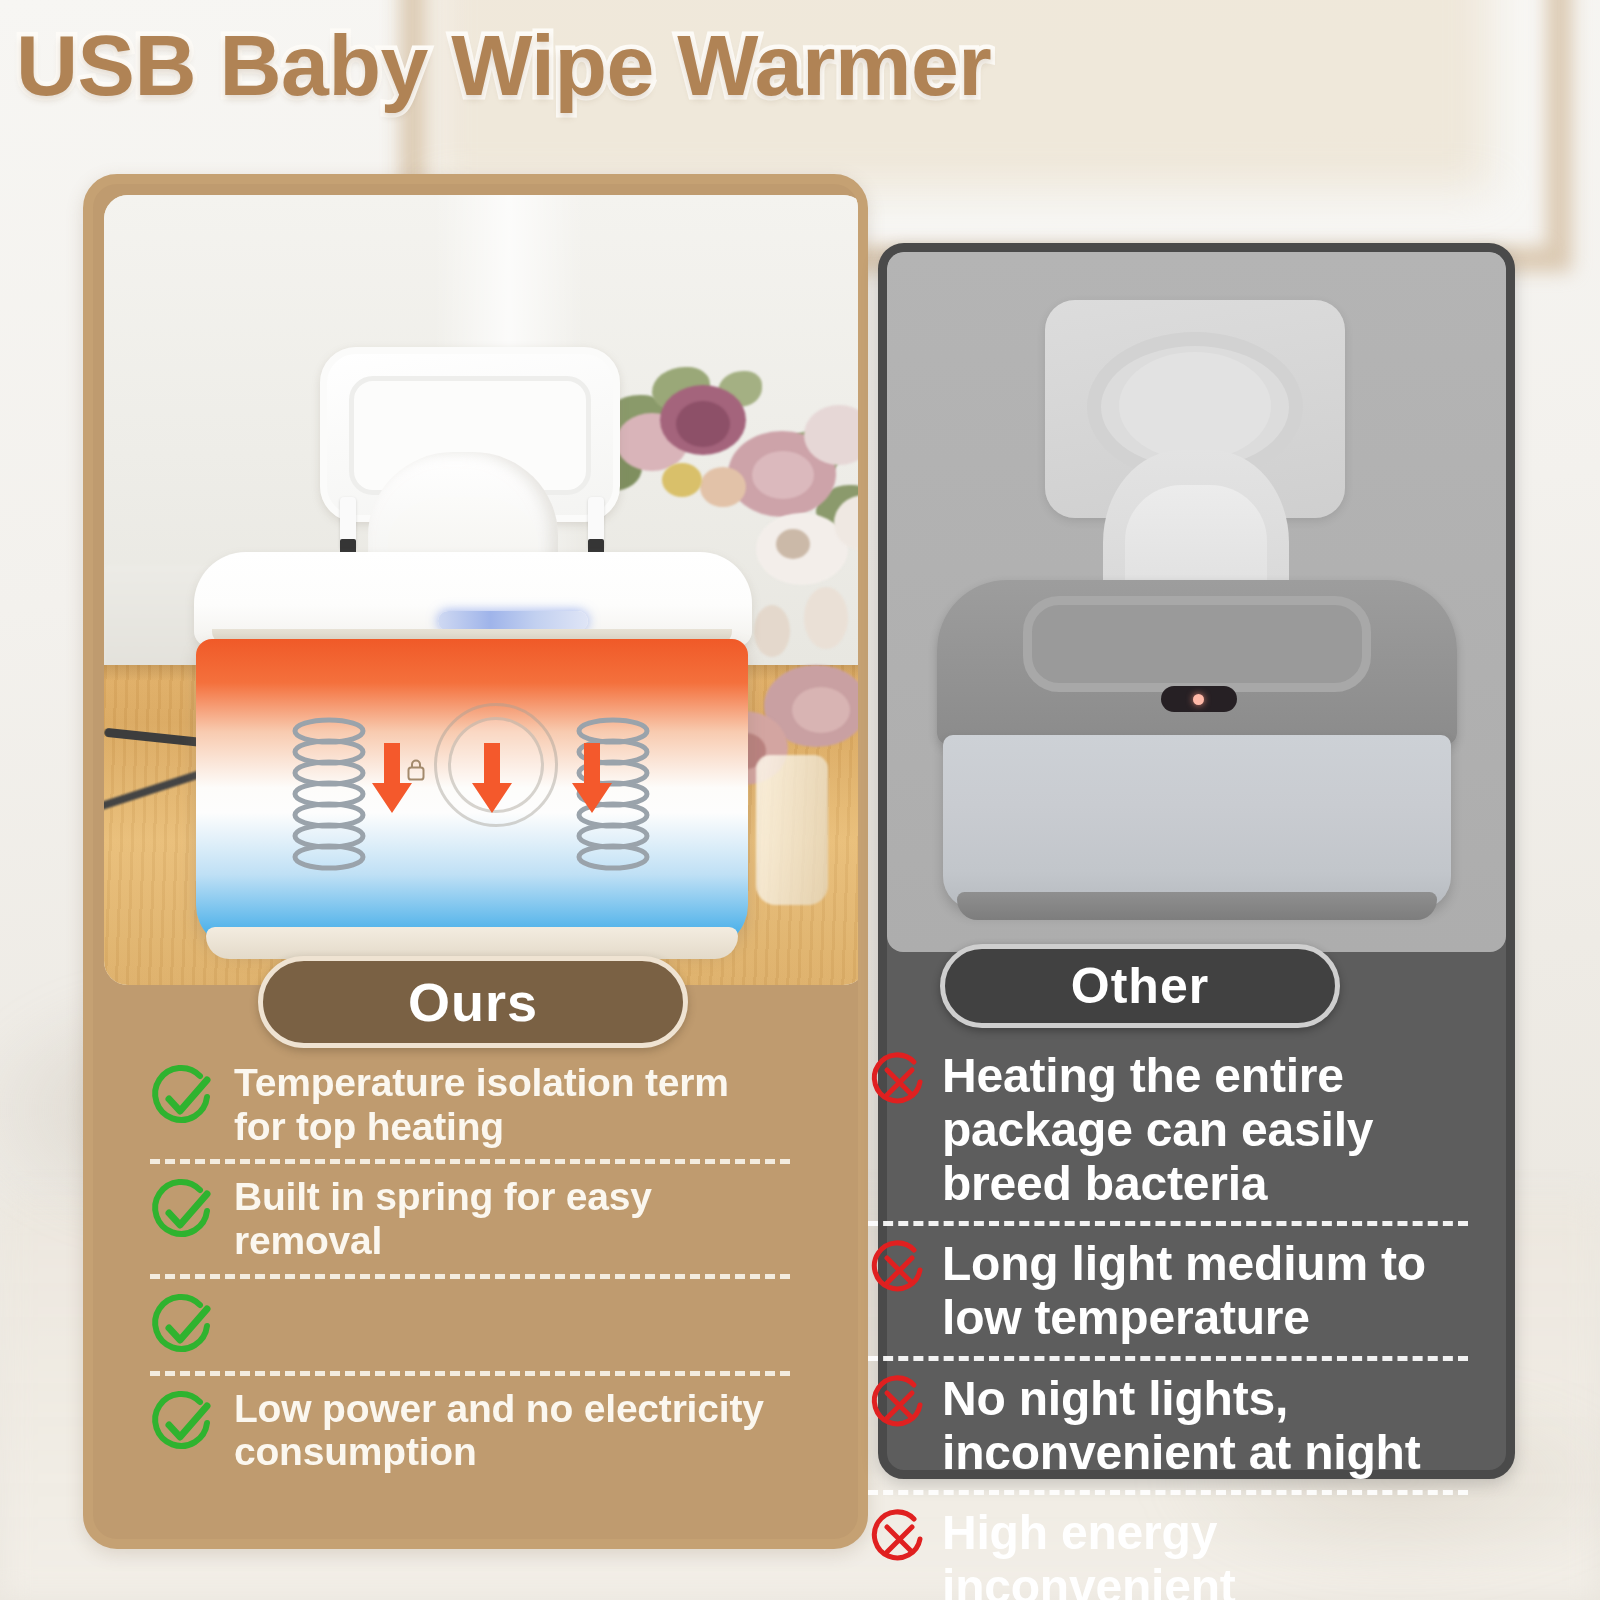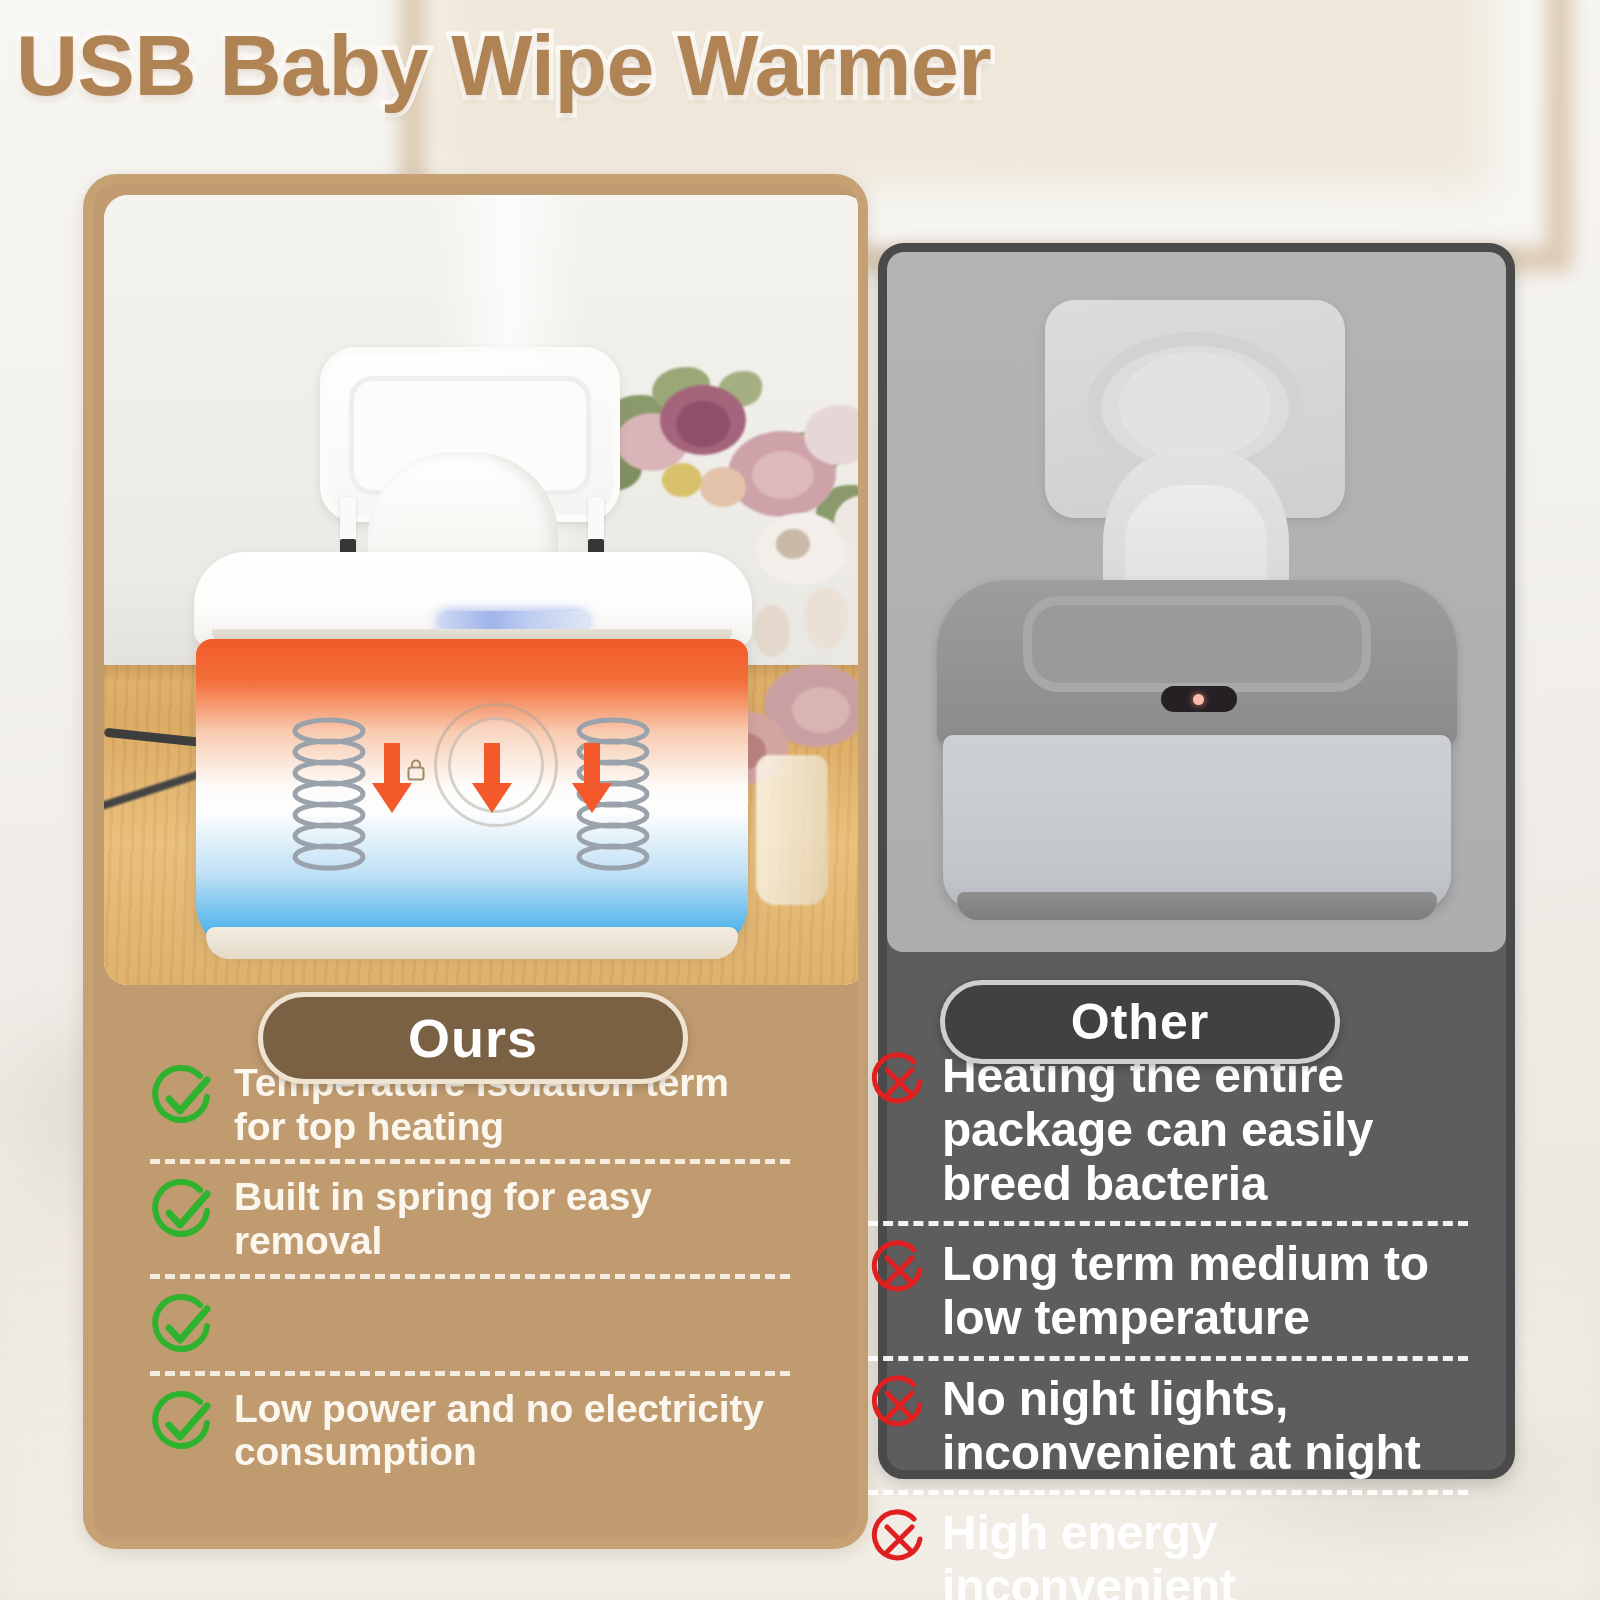--- a/index.html
+++ b/index.html
@@ -108,21 +108,21 @@
     border:3px solid rgba(165,160,150,.45);border-radius:50%;}
   .op-btn2{position:absolute;left:256px;top:370px;width:90px;height:90px;
     border:3px solid rgba(175,170,160,.5);border-radius:50%;background:rgba(255,255,255,.25);}
   .op-lock{position:absolute;left:215px;top:412px;width:18px;height:22px;}
   .arrow{position:absolute;width:40px;height:72px;}
   .spring{position:absolute;width:82px;height:160px;}
 
   
   .pill{
     position:absolute;display:flex;align-items:center;justify-content:center;
-    border-radius:46px;color:#ffffff;font-weight:bold;margin-top:36px;
+    border-radius:46px;color:#ffffff;font-weight:bold;
   }
   #ours-pill{
     left:258px;top:956px;width:420px;height:82px;
     background:#7a6144;border:5px solid #efe3d2;font-size:54px;letter-spacing:1px;
     box-shadow:0 3px 8px rgba(60,45,30,.28);z-index:6;
   }
   #other-pill{
     left:940px;top:944px;width:390px;height:74px;
     background:#414141;border:5px solid #cfcfcf;font-size:50px;letter-spacing:1px;
     box-shadow:0 3px 8px rgba(0,0,0,.30);z-index:6;
@@ -369,21 +369,21 @@
     </svg>
     <div class="ftext">Heating the entire package can easily breed bacteria</div>
   </div>
   <div class="fsep"></div>
 
   <div class="frow">
     <svg class="ficon" viewBox="0 0 62 62">
       <path d="M46 11 A23 23 0 1 0 52 31" fill="none" stroke="#e02020" stroke-width="5" stroke-linecap="round"></path>
       <path d="M19 19 L44 44 M44 19 L19 44" fill="none" stroke="#e02020" stroke-width="5" stroke-linecap="round"></path>
     </svg>
-    <div class="ftext">Long term medium to low temperature</div>
+    <div class="ftext">Long light medium to low temperature</div>
   </div>
   <div class="fsep"></div>
 
   <div class="frow">
     <svg class="ficon" viewBox="0 0 62 62">
       <path d="M46 11 A23 23 0 1 0 52 31" fill="none" stroke="#e02020" stroke-width="5" stroke-linecap="round"></path>
       <path d="M19 19 L44 44 M44 19 L19 44" fill="none" stroke="#e02020" stroke-width="5" stroke-linecap="round"></path>
     </svg>
     <div class="ftext">No night lights, inconvenient at night</div>
   </div>

